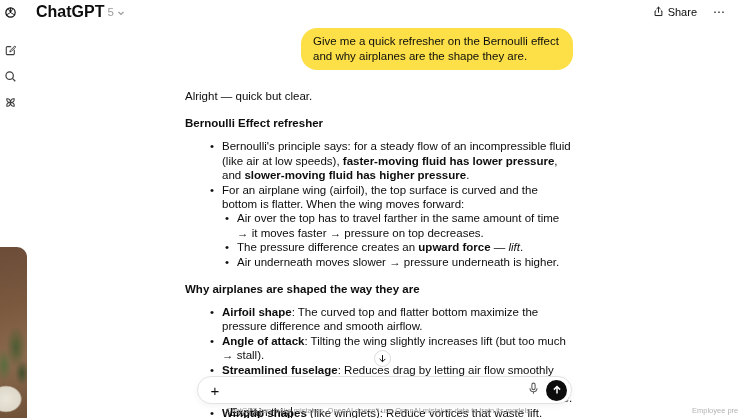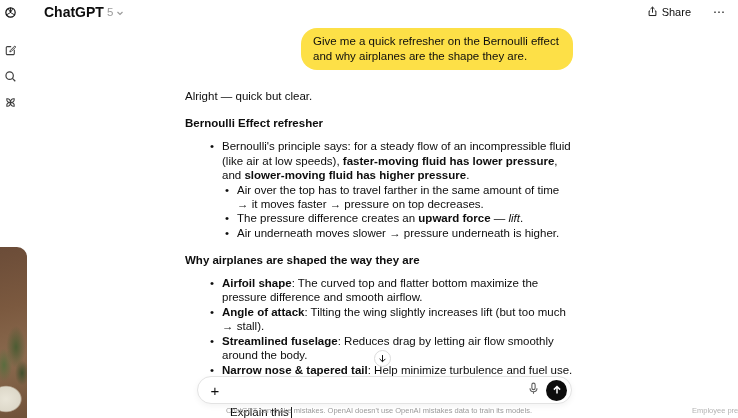--- a/index.html
+++ b/index.html
@@ -10,25 +10,25 @@
   }
   
   .rail { position:absolute; left:0; top:0; width:20px; height:418px; background:#fff; z-index:5; }
   .rail-btn { background:none; border:none; display:block; width:16px; height:16px; margin:0 auto 10px auto; padding:0; cursor:pointer; color:#3d3d3d; }
   .rail-btn svg { display:block; width:13px; height:13px; margin:0 auto; }
   .rail-logo { margin-top:4px; margin-bottom:22px; color:#0d0d0d; }
   .rail-divider { position:absolute; left:19px; top:26px; height:346px; width:0; border-left:1px dashed #e3e3e3; }
   
   .header { position:absolute; left:20px; right:0; top:0; height:24px; display:flex; align-items:center; padding:0 8px; background:#fff; z-index:4; }
   .model-switcher { display:flex; align-items:center; gap:3px; margin-left:8px; cursor:pointer; border:none; background:none; font-family:inherit; }
-  .model-name { font-size:14px; font-weight:700; color:#0d0d0d;margin-left:8px; }
+  .model-name { font-size:16px; font-weight:700; color:#0d0d0d; }
   .model-ver { font-size:11.5px; font-weight:400; color:#9b9b9b; }
   .chev { color:#9b9b9b; margin-top:1px; }
   .header-spacer { flex:1; }
-  .share-btn { display:flex; align-items:center; gap:4px; border:none; background:none; cursor:pointer; font-family:inherit; font-size:11px; color:#0d0d0d; margin-right:20px; }
+  .share-btn { display:flex; align-items:center; gap:4px; border:none; background:none; cursor:pointer; font-family:inherit; font-size:11px; color:#0d0d0d; margin-right:14px; }
   .more-btn { border:none; background:none; cursor:pointer; font-size:12px; letter-spacing:1px; color:#0d0d0d; margin-right:2px; padding:0 2px; }
   
   .thread { position:absolute; left:185px; top:28px; width:388px; }
   .user-row { display:flex; justify-content:flex-end; margin-bottom:19px; }
   .user-bubble {
     background:#fde047; border-radius:16px; padding:6px 12px;
     max-width:272px; font-size:11.5px; line-height:15px; color:#0d0d0d;
   }
   .assistant { font-size:11.5px; line-height:14.4px; color:#0d0d0d; }
   .assistant .md-p { margin:0 0 8.5px 0; }
@@ -130,20 +130,21 @@
     <div class="user-bubble">Give me a quick refresher on the Bernoulli effect and why airplanes are the shape they are.</div>
   </div>
   <div class="assistant" id="assistant-content">
       <div class="md-p"><span>Alright — quick but clear.</span></div>
       <div class="md-h"><span>Bernoulli Effect refresher</span></div>
       <ul class="md-ul">
         <li>
           <div class="li-text"><span>Bernoulli's principle says: for a steady flow of an incompressible fluid (like air at low speeds), </span><strong>faster-moving fluid has lower pressure</strong><span>, and </span><strong>slower-moving fluid has higher pressure</strong><span>.</span></div>
         </li>
         <li>
+          <div class="li-text"><span>For an airplane wing (airfoil), the top surface is curved and the bottom is flatter. When the wing moves forward:</span></div>
           <ul class="md-ul">
             <li>
               <div class="li-text"><span>Air over the top has to travel farther in the same amount of time → it moves faster → pressure on top decreases.</span></div>
             </li>
             <li>
               <div class="li-text"><span>The pressure difference creates an </span><strong>upward force</strong><span> — </span><em>lift</em><span>.</span></div>
             </li>
             <li>
               <div class="li-text"><span>Air underneath moves slower → pressure underneath is higher.</span></div>
             </li>

